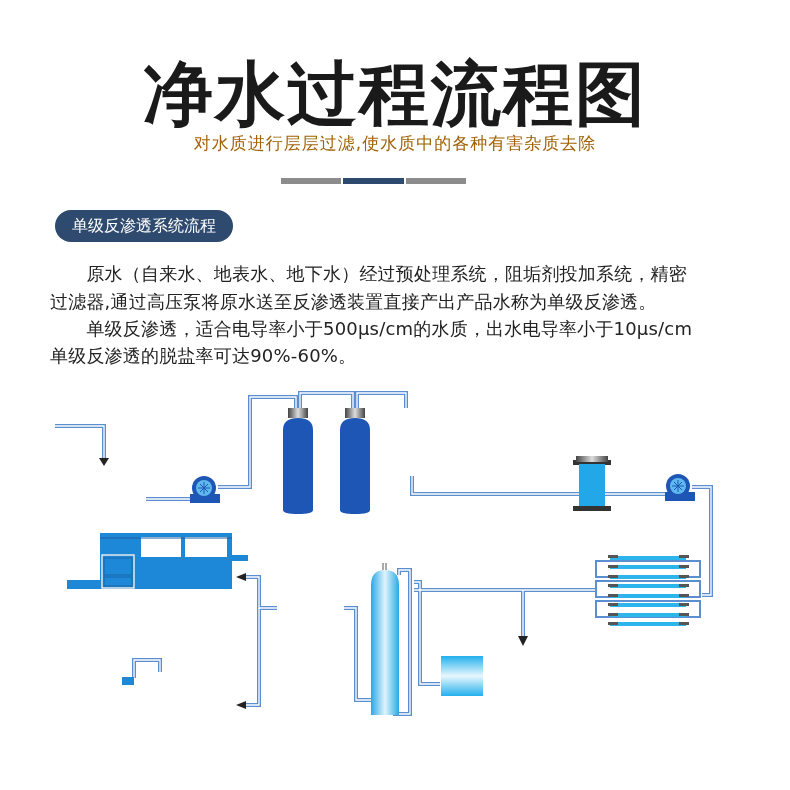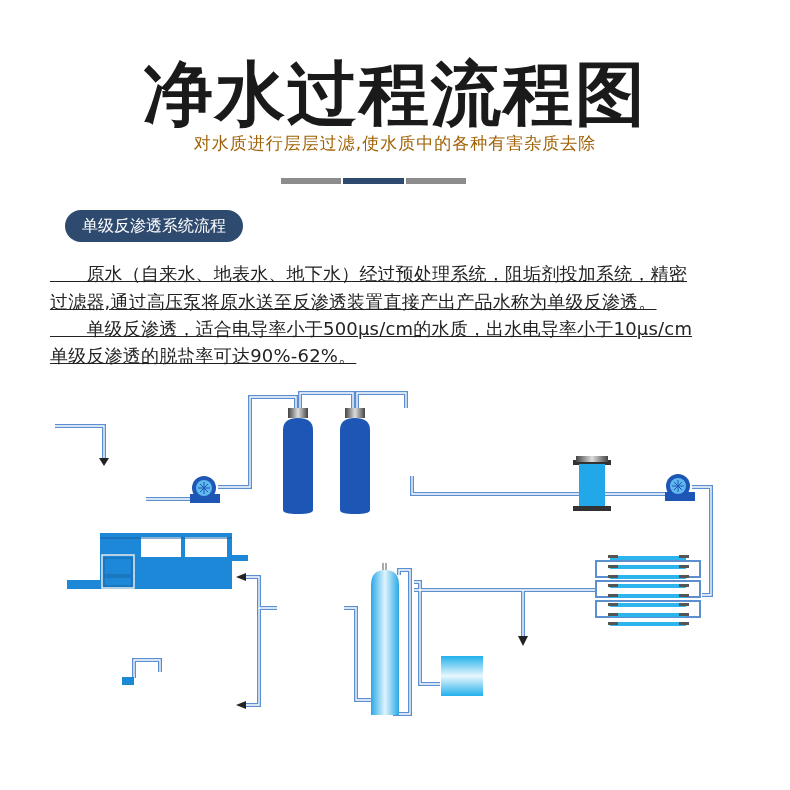--- a/index.html
+++ b/index.html
@@ -1,37 +1,37 @@
 <!DOCTYPE html>
 <html><head>
 <meta charset="utf-8">
 <style>
   * { margin: 0; padding: 0; box-sizing: border-box; }
   body { width: 790px; height: 790px; background: #ffffff; position: relative; overflow: hidden; font-family: "DejaVu Sans", sans-serif; color: #333; }
   .title { position: absolute; left: 0; width: 790px; top: 48px; text-align: center; font-size: 70px; font-weight: bold; color: #1a1a1a; letter-spacing: 2px; font-family: "DejaVu Sans", sans-serif; }
   .subtitle { position: absolute; left: 0; width: 790px; top: 132px; text-align: center; font-size: 17px; color: #a16207; letter-spacing: 1px; }
   .divider { position: absolute; top: 178px; height: 6px; }
-  .section-badge { position: absolute; left: 65px; top: 210px; width: 178px; height: 32px; background: #2e4a6e; border-radius: 16px; color: #fff; font-size: 16px; line-height: 32px; text-align: center; }
-  .para { position: absolute; left: 50px; font-size: 18px; color: #222; white-space: nowrap; letter-spacing: 0.2px; text-decoration: underline; }
+  .section-badge { position: absolute; left: 55px; top: 210px; width: 178px; height: 32px; background: #2e4a6e; border-radius: 16px; color: #fff; font-size: 16px; line-height: 32px; text-align: center; }
+  .para { position: absolute; left: 50px; font-size: 18px; color: #222; white-space: nowrap; letter-spacing: 0.2px; }
   svg.diagram { position: absolute; left: 0; top: 0; }
 </style>
 </head>
 <body>
 
 <div class="title">净水过程流程图</div>
 <div class="subtitle">对水质进行层层过滤,使水质中的各种有害杂质去除</div>
 <div class="divider" style="left:281px;width:60px;background:#8c8c8c;"></div>
 <div class="divider" style="left:343px;width:61px;background:#2e4a6e;"></div>
 <div class="divider" style="left:406px;width:60px;background:#8c8c8c;"></div>
 
 <div class="section-badge">单级反渗透系统流程</div>
 <div class="para" style="top:262px;">　　原水（自来水、地表水、地下水）经过预处理系统，阻垢剂投加系统，精密</div>
 <div class="para" style="top:290px;">过滤器,通过高压泵将原水送至反渗透装置直接产出产品水称为单级反渗透。</div>
 <div class="para" style="top:317px;">　　单级反渗透，适合电导率小于500μs/cm的水质，出水电导率小于10μs/cm</div>
-<div class="para" style="top:344px;">单级反渗透的脱盐率可达90%-62%。</div>
+<div class="para" style="top:344px;">单级反渗透的脱盐率可达90%-60%。</div>
 
 <svg class="diagram" width="790" height="790" viewBox="0 0 790 790">
   <defs>
     <linearGradient id="cyanV" x1="0" x2="1" y1="0" y2="0">
       <stop offset="0" stop-color="#1aa3e0"></stop>
         <stop offset="0.5" stop-color="#6fd0f5"></stop>
         <stop offset="1" stop-color="#1aa3e0"></stop>
     </linearGradient>
     <linearGradient id="cyanH" x1="0" x2="0" y1="0" y2="1">
       <stop offset="0" stop-color="#22b0ec"></stop>

